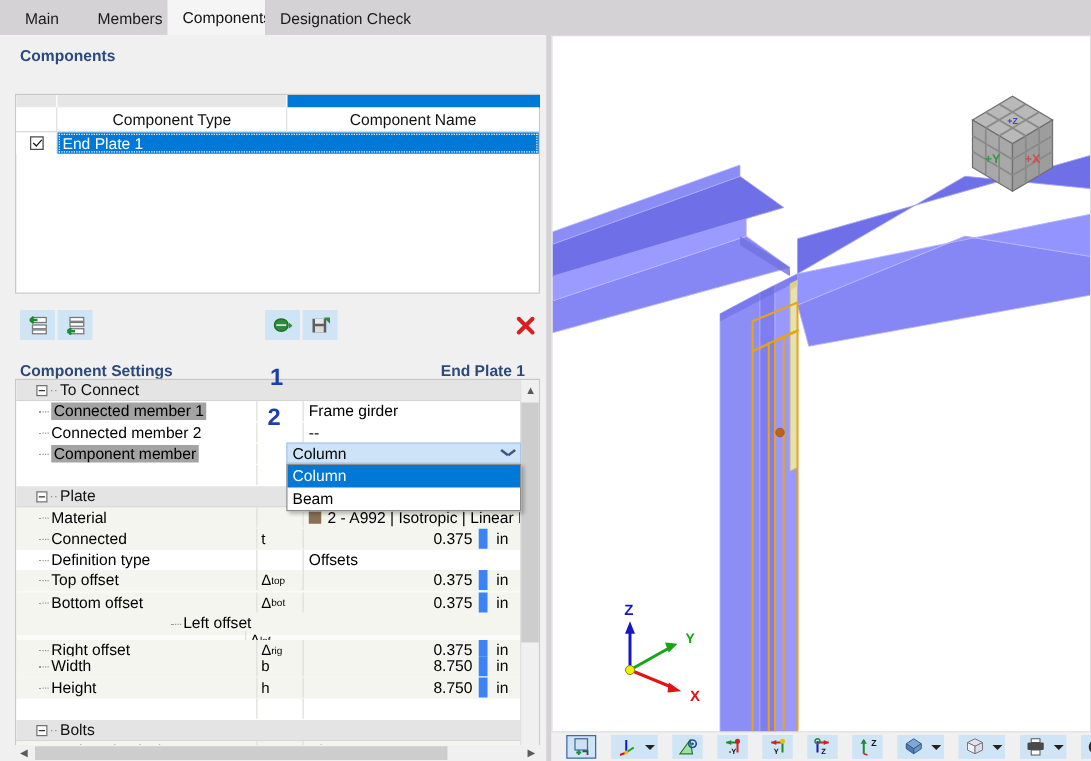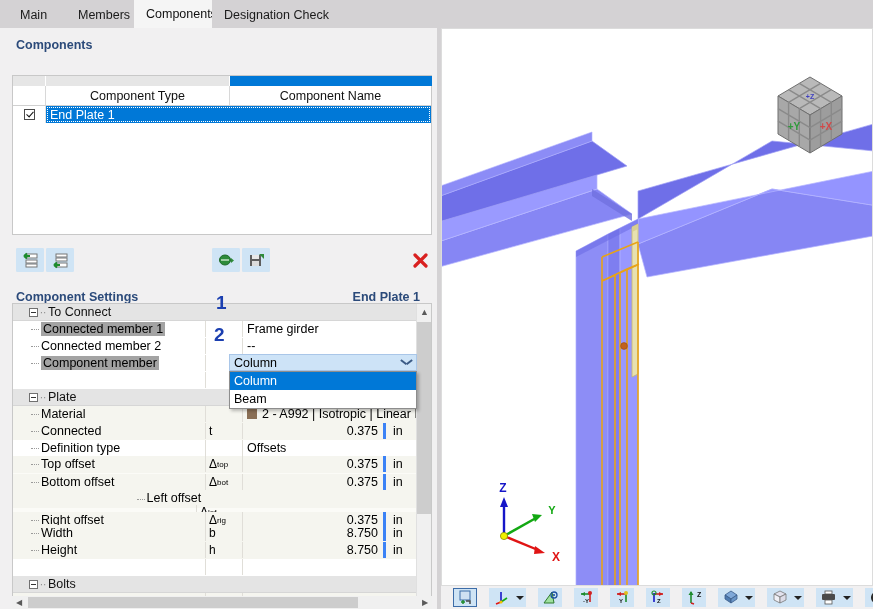--- a/index.html
+++ b/index.html
@@ -165,21 +165,21 @@
   }
   .p-sym sub { font-size: 8px; }
   .p-val {
     flex: 1; height: 100%; display: flex; align-items: center;
     padding-left: 4px; border-left: 1px solid #e0ded8;
     white-space: nowrap; overflow: hidden;
   }
   .p-val.num { justify-content: flex-end; padding-right: 5px; }
   .p-unit {
     width: 33px; height: 100%; display: flex; align-items: center;
-    padding-left: 7px; border-left: 3px solid #3b82f6;
+    padding-left: 7px; border-left: 7px solid #3b82f6;
   }
 
   .bignum {
     position: absolute; font-size: 19px; font-weight: bold; color: #1b3fb0;
     font-family: "Liberation Sans", sans-serif;
   }
 
   .swatch-mat { width: 10px; height: 10px; background: #8a6f55; margin-right: 5px; flex: 0 0 auto;}
 
   

